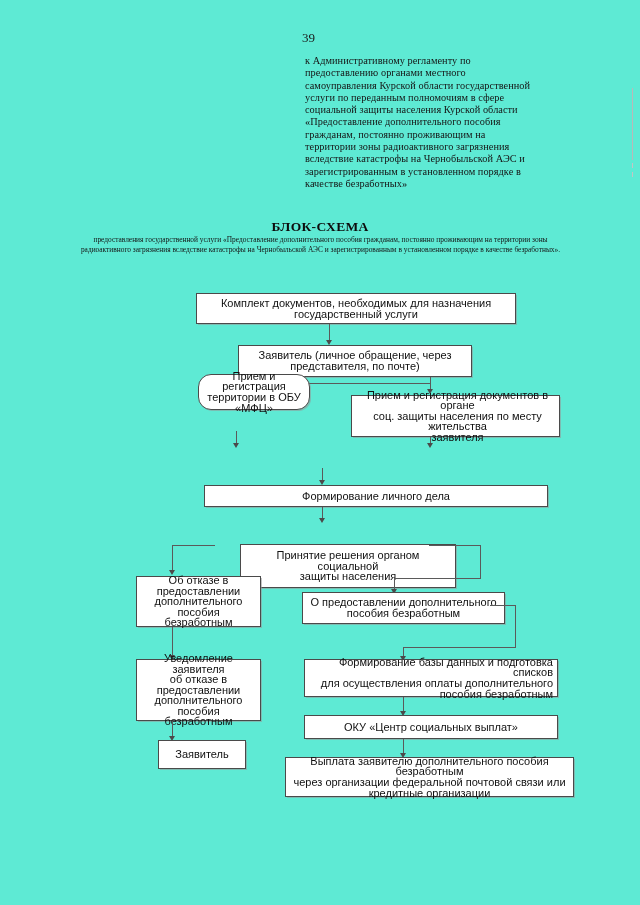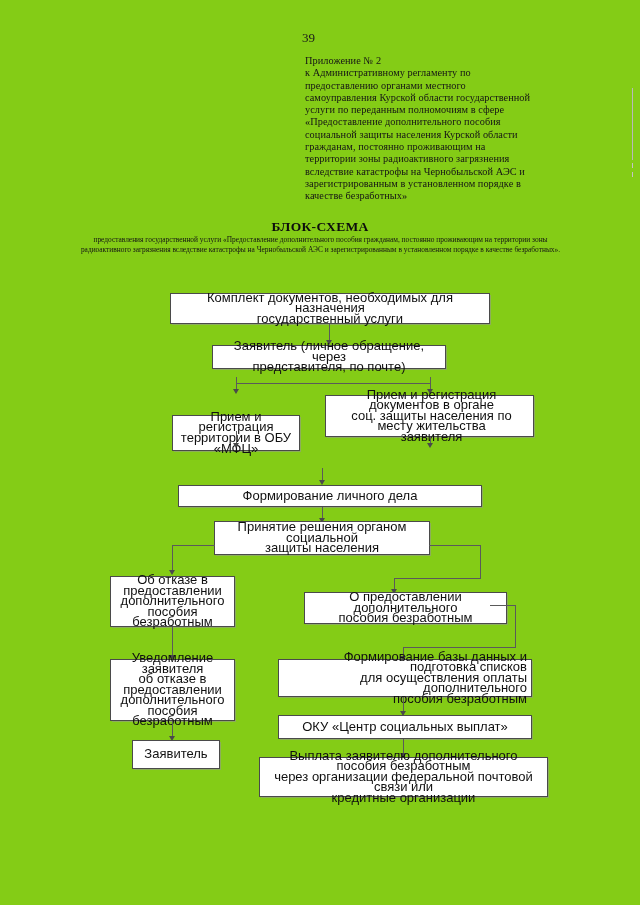--- a/index.html
+++ b/index.html
@@ -12,21 +12,21 @@
     height: 905px;
     position: relative;
     overflow: hidden;
     font-family: "Liberation Serif", serif;
     color: #111111;
   }
 
   #page {
     position: absolute;
     inset: 0;
-    background: #84cc16;
+    background: #5eead4;
   }
 
   
   .page-number {
     position: absolute;
     left: 302px;
     top: 30px;
     font-family: "Liberation Serif", serif;
     font-size: 13px;
     color: #1a1a1a;
@@ -74,25 +74,26 @@
   .box {
     position: absolute;
     box-sizing: border-box;
     border: 1px solid #4a4a4a;
     background: #ffffff;
     display: flex;
     align-items: center;
     justify-content: center;
     text-align: center;
     font-family: "Liberation Sans", sans-serif;
-    font-size: 13px;
+    font-size: 11px;
     line-height: 10.6px;
     color: #101010;
     padding: 2px 4px;
     box-shadow: 1.5px 1.5px 0 -0.5px rgba(150,150,150,0.55);
+    margin-left: 26px;
   }
   .box span { display: block; }
 
   
   .vline {
     position: absolute;
     width: 1px;
     background: #5a5a5a;
   }
   .hline {
@@ -135,63 +136,62 @@
   }
 </style>
 </head>
 <body>
 
 <div id="page">
 
   <div class="page-number">39</div>
 
   <div class="header-block">
-    <div>Приложение № 2</div>
     <div>к   Административному  регламенту по</div>
     <div>предоставлению органами местного</div>
     <div>самоуправления Курской области государственной</div>
     <div>услуги  по переданным полномочиям в сфере</div>
+    <div>социальной защиты населения Курской области</div>
     <div>«Предоставление дополнительного пособия</div>
-    <div>социальной защиты населения Курской области</div>
     <div>гражданам, постоянно проживающим на</div>
     <div>территории зоны радиоактивного загрязнения</div>
     <div>вследствие катастрофы на Чернобыльской АЭС и</div>
     <div>зарегистрированным в установленном порядке в</div>
     <div>качестве безработных»</div>
   </div>
 
   <div class="doc-title">БЛОК-СХЕМА</div>
   <div class="doc-subtitle">предоставления государственной услуги  «Предоставление дополнительного пособия гражданам, постоянно проживающим на территории зоны радиоактивного загрязнения вследствие катастрофы на Чернобыльской АЭС и зарегистрированным в установленном порядке в качестве безработных».</div>
 
   <div class="box" style="left:170px; top:293px; width:320px; height:31px;">
     <div>
       <span>Комплект документов, необходимых для назначения</span>
       <span>государственный услуги</span>
     </div>
   </div>
 
   <div class="vline" style="left:329px; top:324px; height:18px;"></div>
   <div class="arrow-down" style="left:326px; top:340px;"></div>
 
-  <div class="box" style="left:212px; top:345px; width:234px; height:24px;text-align:center;">
+  <div class="box" style="left:212px; top:345px; width:234px; height:32px;text-align:center;">
     <div>
       <span>Заявитель (личное обращение, через</span>
       <span>представителя, по почте)</span>
     </div>
   </div>
 
   <div class="hline" style="left:236px; top:383px; width:194px;"></div>
   <div class="vline" style="left:236px; top:377px; height:7px;"></div>
   <div class="vline" style="left:430px; top:377px; height:7px;"></div>
   <div class="vline" style="left:236px; top:383px; height:8px;"></div>
   <div class="arrow-down" style="left:233px; top:389px;"></div>
   <div class="vline" style="left:430px; top:383px; height:8px;"></div>
   <div class="arrow-down" style="left:427px; top:389px;"></div>
 
-  <div class="box" style="left:172px; top:415px; width:128px; height:36px;">
+  <div class="box" style="left:172px; top:374px; width:112px; height:36px;border-radius:13px;">
     <div>
       <span>Прием и регистрация</span>
       <span>территории в ОБУ «МФЦ»</span>
     </div>
   </div>
 
   <div class="box" style="left:325px; top:395px; width:209px; height:42px;padding-left:8px;">
     <div>
       <span>Прием и регистрация документов в органе</span>
       <span>соц. защиты населения по месту жительства</span>
@@ -201,30 +201,30 @@
 
   <div class="vline" style="left:236px; top:431px; height:14px;"></div>
   <div class="arrow-down" style="left:233px; top:443px;"></div>
   <div class="vline" style="left:430px; top:437px; height:8px;"></div>
   <div class="arrow-down" style="left:427px; top:443px;"></div>
 
 
   <div class="vline" style="left:322px; top:468px; height:14px;"></div>
   <div class="arrow-down" style="left:319px; top:480px;"></div>
 
-  <div class="box" style="left:178px; top:485px; width:304px; height:22px;justify-content:center;">
+  <div class="box" style="left:178px; top:485px; width:344px; height:22px;justify-content:center;">
     <div>
       <span>Формирование личного дела</span>
     </div>
   </div>
 
   <div class="vline" style="left:322px; top:507px; height:13px;"></div>
   <div class="arrow-down" style="left:319px; top:518px;"></div>
 
-  <div class="box" style="left:214px; top:521px; width:216px; height:34px;">
+  <div class="box" style="left:214px; top:544px; width:216px; height:44px;">
     <div>
       <span>Принятие решения органом социальной</span>
       <span>защиты населения</span>
     </div>
   </div>
 
   <div class="hline" style="left:172px; top:545px; width:43px;"></div>
   <div class="vline" style="left:172px; top:545px; height:28px;"></div>
   <div class="arrow-down" style="left:169px; top:570px;"></div>
 
@@ -236,21 +236,21 @@
 
   <div class="box" style="left:110px; top:576px; width:125px; height:51px;">
     <div>
       <span>Об отказе в</span>
       <span>предоставлении</span>
       <span>дополнительного  пособия</span>
       <span>безработным</span>
     </div>
   </div>
 
-  <div class="box" style="left:304px; top:592px; width:203px; height:32px;">
+  <div class="box" style="left:276px; top:592px; width:203px; height:32px;">
     <div>
       <span>О предоставлении дополнительного</span>
       <span>пособия безработным</span>
     </div>
   </div>
 
   <div class="vline" style="left:172px; top:627px; height:31px;"></div>
   <div class="arrow-down" style="left:169px; top:655px;"></div>
 
   <div class="hline" style="left:490px; top:605px; width:25px;"></div>

